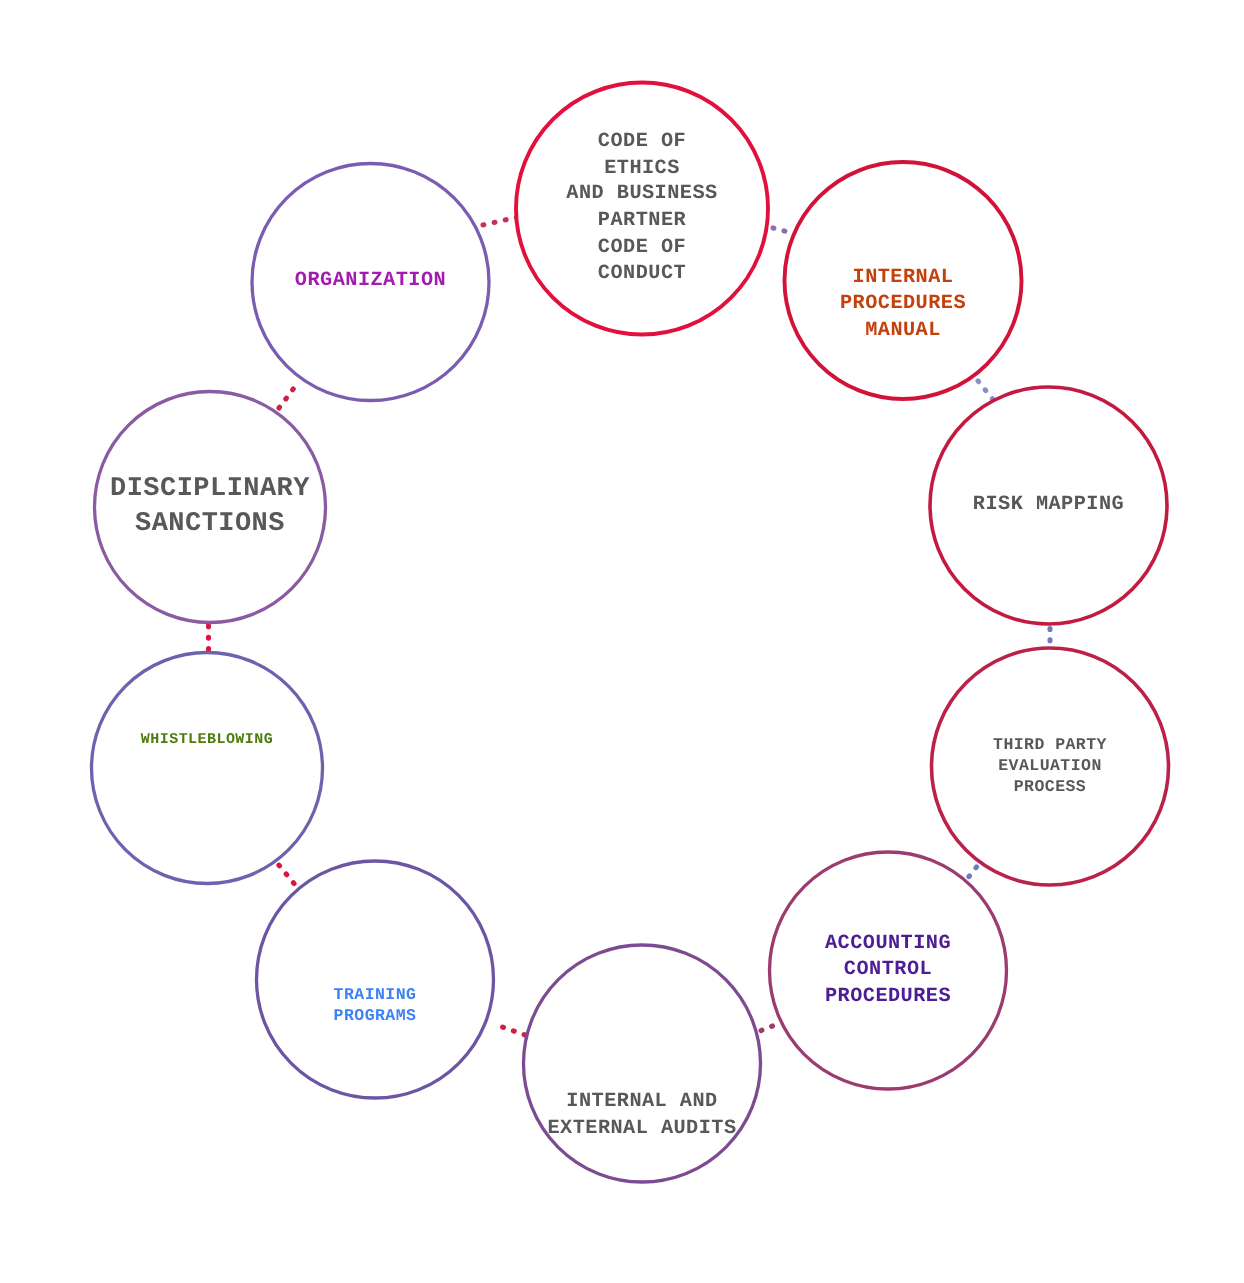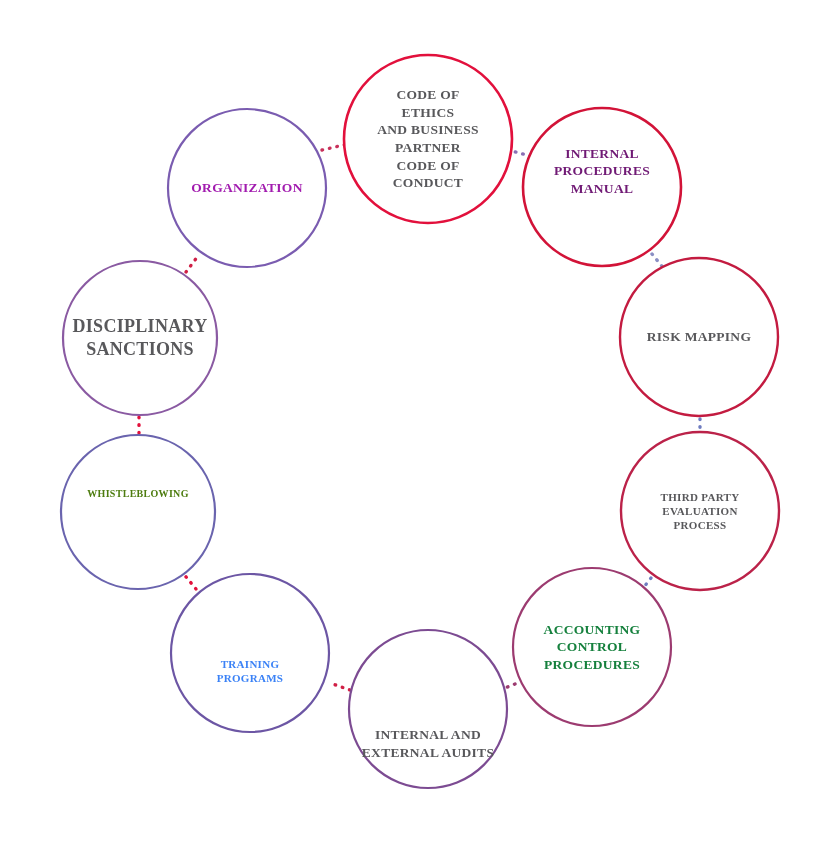--- a/index.html
+++ b/index.html
@@ -26,21 +26,21 @@
     width: 829px;
     height: 855px;
   }
   .node-label {
     position: absolute;
     display: flex;
     align-items: center;
     justify-content: center;
     text-align: center;
     color: #58585b;
-    font-family: Liberation Serif, serif;
+    font-family: Liberation Mono, monospace;
     font-weight: bold;
     font-size: 13.5px;
     line-height: 1.3;
     letter-spacing: 0.3px;
     pointer-events: none;
     white-space: pre-line;
   }
 </style>
 </head>
 <body>
@@ -72,28 +72,28 @@
         <circle cx="247" cy="188" r="79" fill="#ffffff" stroke="#7a5cb0" stroke-width="2.2"></circle>
       </g>
   </svg>
   <div id="labels-layer">
       <div class="node-label" style="left: 347px; top: 55px; width: 162px; height: 168px; font-size: 13.5px; color: rgb(88, 88, 91);">CODE OF
 ETHICS
 AND BUSINESS
 PARTNER
 CODE OF
 CONDUCT</div>
-      <div class="node-label" style="left: 526px; top: 92px; width: 152px; height: 158px; font-size: 13.5px; color: #701a75;">INTERNAL
+      <div class="node-label" style="left: 526px; top: 124px; width: 152px; height: 158px; font-size: 13.5px; color: #c2410c;">INTERNAL
 PROCEDURES
 MANUAL</div>
       <div class="node-label" style="left: 623px; top: 258px; width: 152px; height: 158px; font-size: 13.5px; color: rgb(88, 88, 91);">RISK MAPPING</div>
       <div class="node-label" style="left: 624px; top: 432px; width: 152px; height: 158px; font-size: 11px; color: rgb(88, 88, 91);">THIRD PARTY
 EVALUATION
 PROCESS</div>
-      <div class="node-label" style="left: 516px; top: 568px; width: 152px; height: 158px; font-size: 13.5px; color: #15803d;">ACCOUNTING
+      <div class="node-label" style="left: 516px; top: 568px; width: 152px; height: 158px; font-size: 13.5px; color: #4c1d95;">ACCOUNTING
 CONTROL
 PROCEDURES</div>
       <div class="node-label" style="left: 352px; top: 665px; width: 152px; height: 158px; font-size: 13.5px; color: rgb(88, 88, 91);">INTERNAL AND
 EXTERNAL AUDITS</div>
       <div class="node-label" style="left: 174px; top: 592px; width: 152px; height: 158px; font-size: 11px; color: #3b82f6;">TRAINING
 PROGRAMS</div>
       <div class="node-label" style="left: 64px; top: 416px; width: 148px; height: 154px; font-size: 10px; color: #4d7c0f;">WHISTLEBLOWING</div>
       <div class="node-label" style="left: 66px; top: 261px; width: 148px; height: 154px; font-size: 18px; color: rgb(88, 88, 91);">DISCIPLINARY
 SANCTIONS</div>
       <div class="node-label" style="left: 171px; top: 109px; width: 152px; height: 158px; font-size: 13.5px; color: #a21caf;">ORGANIZATION</div>

